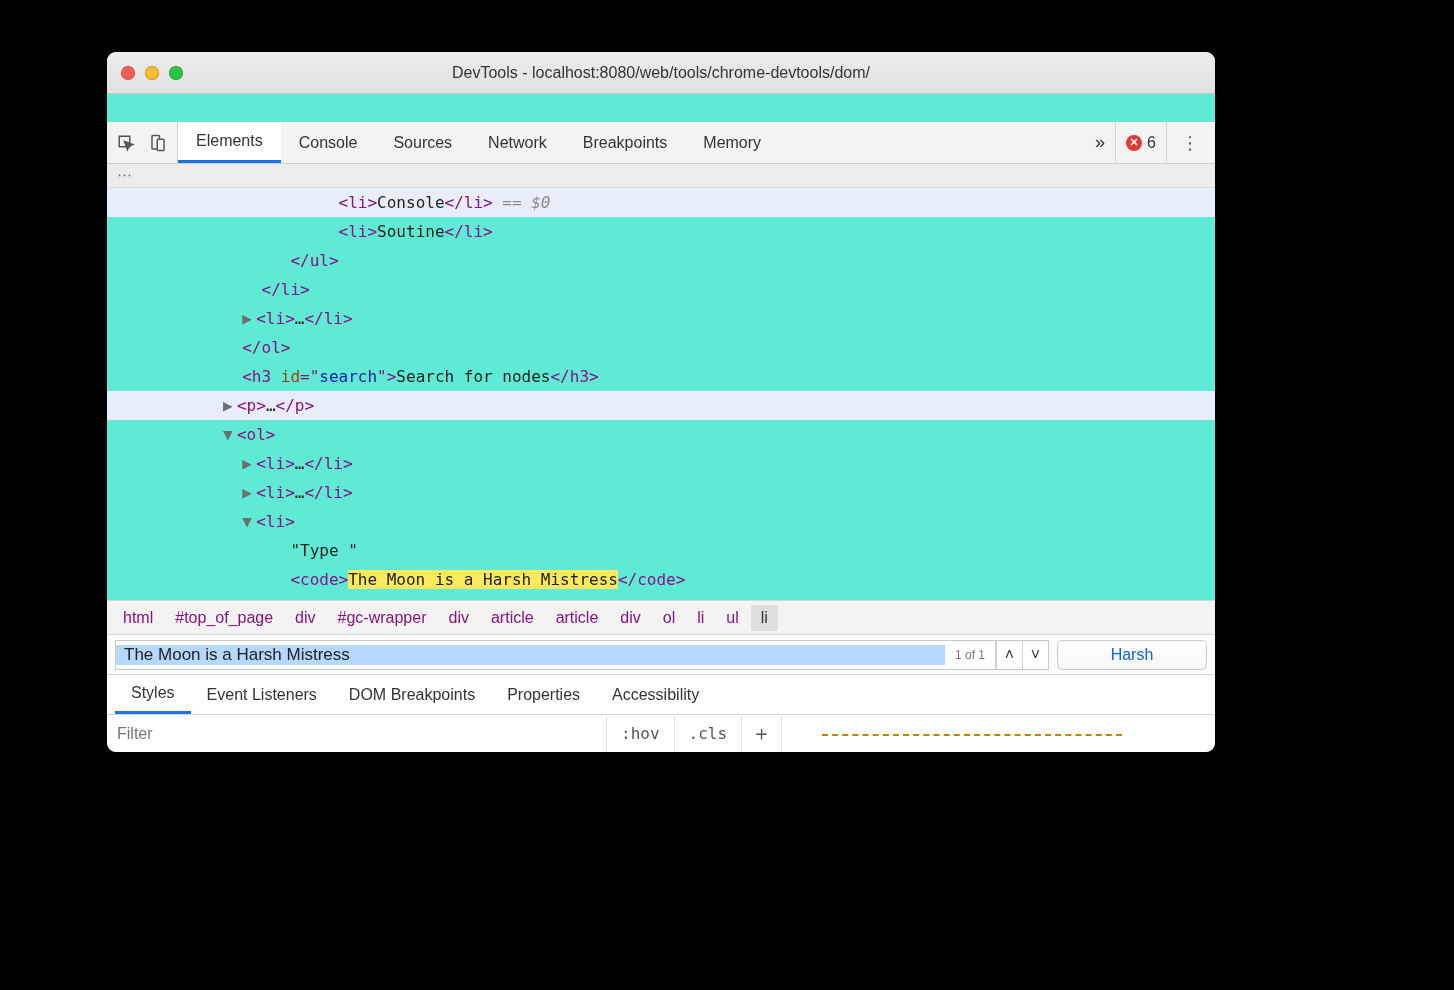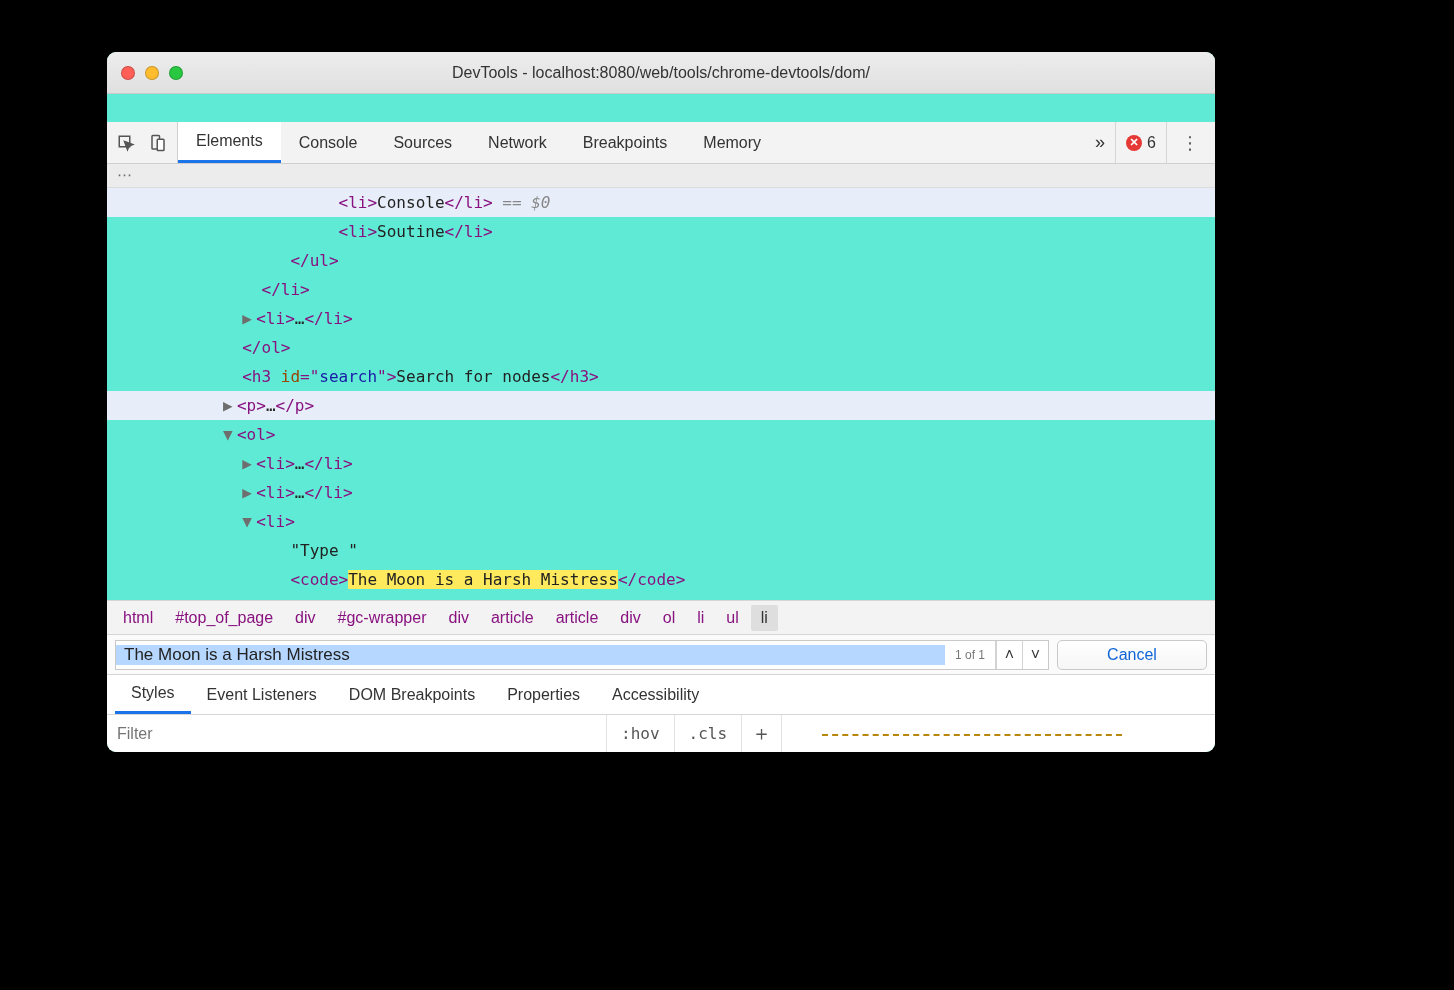--- a/index.html
+++ b/index.html
@@ -172,21 +172,21 @@
   <div class="searchbar">
     <div class="searchbox">
       <input class="sel-input" value="The Moon is a Harsh Mistress" style="">
       <span class="count">1 of 1</span>
       <div class="stepper">
         <span class="step">˄</span>
         <span class="step">˅</span>
       </div>
     </div>
     <div class="cancel">
-      <button>Cancel</button>
+      <button>Harsh</button>
     </div>
   </div>
 
   <div class="subtabs">
     <div class="subtab active">Styles</div>
     <div class="subtab">Event Listeners</div>
     <div class="subtab">DOM Breakpoints</div>
     <div class="subtab">Properties</div>
     <div class="subtab">Accessibility</div>
   </div>

